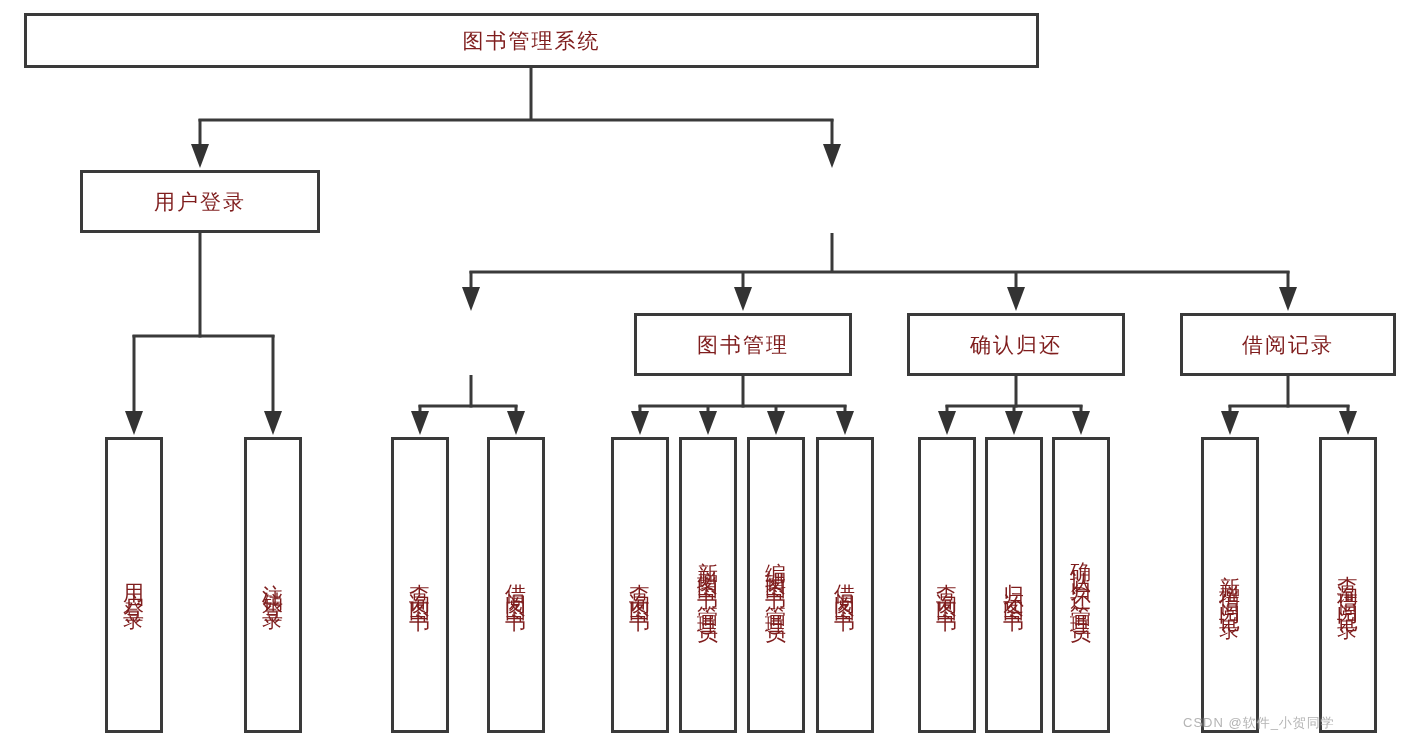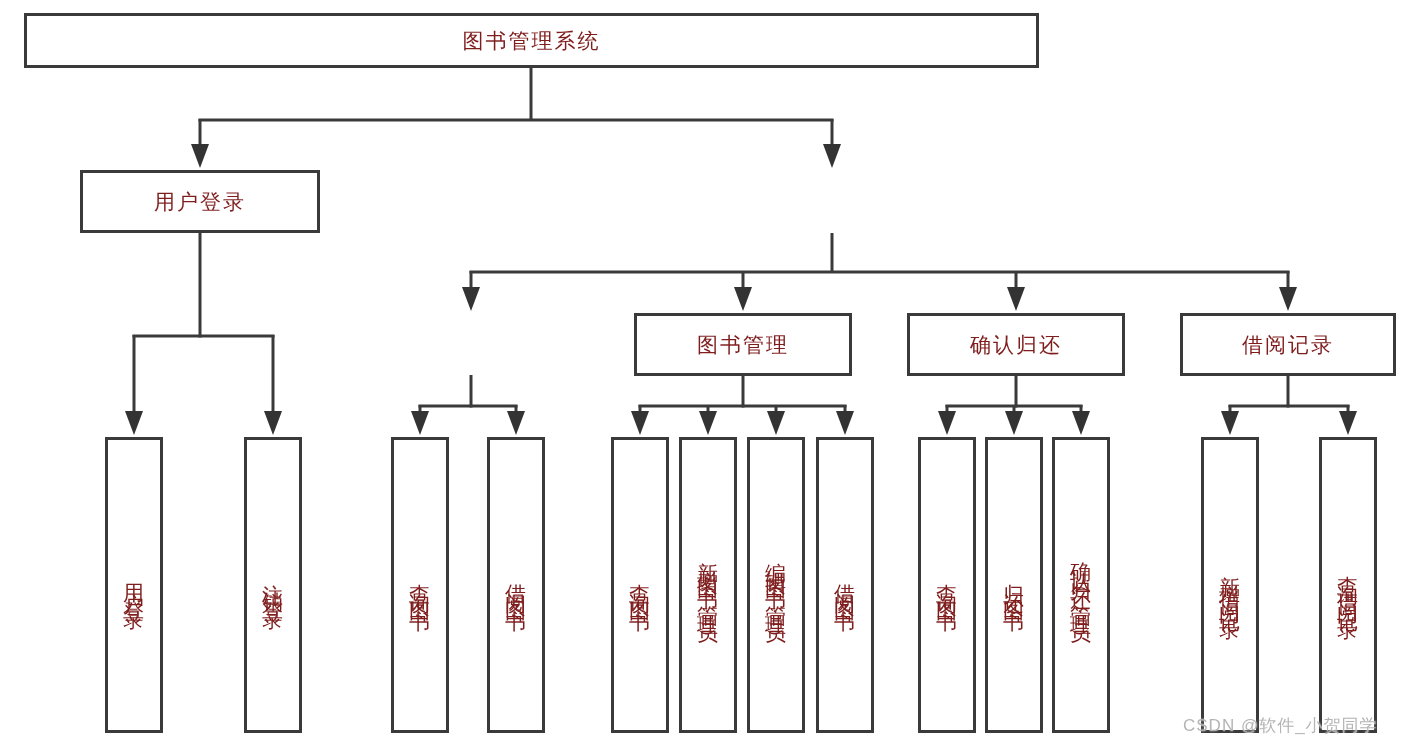--- a/index.html
+++ b/index.html
@@ -29,21 +29,21 @@
   .vbox{
     writing-mode:vertical-rl;
     text-orientation:mixed;
     letter-spacing:0.42em;
     top:437px;height:296px;width:58px;
   }
   .lvl2,.lvl3{height:63px;}
   #watermark{
     position:absolute;
     left:1183px;top:714px;
-    font-size:17px;
+    font-size:13px;
     color:rgba(176,176,176,0.95);
     letter-spacing:1px;
     white-space:nowrap;
     z-index:3;
     text-shadow:0 0 2px #ffffff;
   }
 </style>
 </head>
 <body>
 

